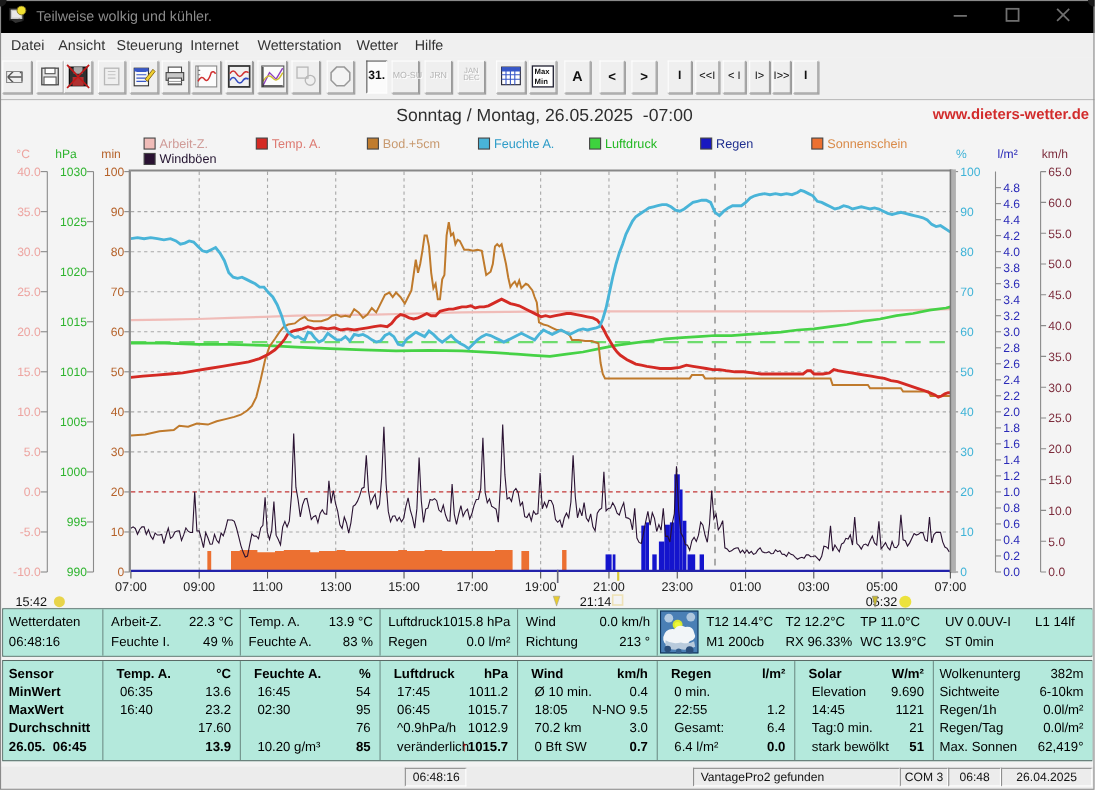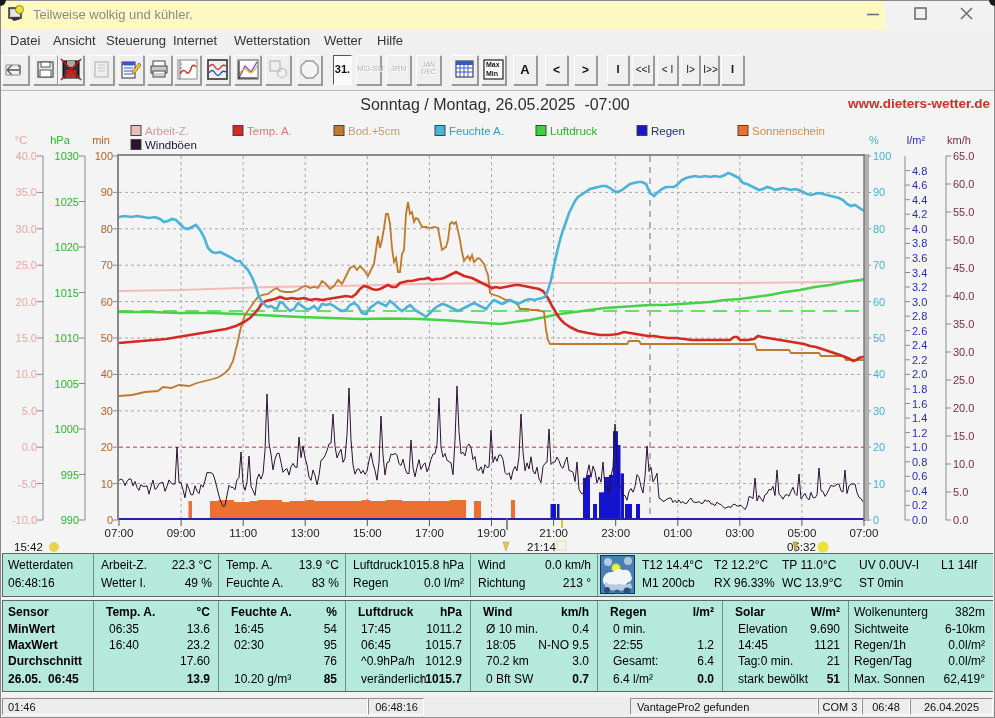--- a/index.html
+++ b/index.html
@@ -1,18 +1,18 @@
 <!DOCTYPE html>
 <html><head><meta charset="utf-8"><style>
 
 * { margin:0; padding:0; box-sizing:border-box; }
 body { width:995px; height:718px; position:relative; overflow:hidden;
   font-family:"Liberation Sans",sans-serif; background:#f2f2f2; }
 .abs { position:absolute; }
-.titlebar { left:0; top:0; width:885px; height:30px; background:#fef9c3;
+.titlebar { left:0; top:0; width:995px; height:30px; background:#000000;
   border-bottom:0; }
 .menubar { left:0; top:30px; width:995px; height:22px; background:#f0f0f0; }
 .menu-item { position:absolute; top:3px; font-size:13px; color:#333; }
 .toolbar { left:0; top:52px; width:995px; height:39px; background:#f0f0f0;
   border-bottom:1px solid #bdbdbd; }
 .tbtn { position:absolute; top:3px; height:30px; background:#efefef;
   border:1px solid #9a9a9a; border-top-color:#fdfdfd; border-left-color:#fdfdfd;
   box-shadow:1px 1px 0 #9a9a9a; }
 .tbtn.pressed { border:1px solid #555; border-bottom-color:#fdfdfd;
   border-right-color:#fdfdfd; box-shadow:none; background:#fbfbfb; }
@@ -454,21 +454,21 @@
 <div class="abs t1" style="left:2px;top:553px;width:991px;height:44px;border:1px solid #5a6a66"></div>
 <div class="abs t1" style="left:3px;top:554px;width:90px;height:42px">
     <div style="position:absolute;left:5px;top:4px">Wetterdaten</div>
     <div style="position:absolute;right:0px;top:4px"></div>
     <div style="position:absolute;left:5px;top:22px">06:48:16</div>
     <div style="position:absolute;right:0px;top:22px"></div>
   </div>
 <div class="abs t1 cell" style="left:93px;top:554px;width:125px;height:42px">
     <div style="position:absolute;left:7px;top:4px">Arbeit-Z.</div>
     <div style="position:absolute;right:6px;top:4px">22.3 °C</div>
-    <div style="position:absolute;left:7px;top:22px">Wetter I.</div>
+    <div style="position:absolute;left:7px;top:22px">Feuchte I.</div>
     <div style="position:absolute;right:6px;top:22px">49 %</div>
   </div>
 <div class="abs t1 cell" style="left:218px;top:554px;width:127px;height:42px">
     <div style="position:absolute;left:7px;top:4px">Temp. A.</div>
     <div style="position:absolute;right:6px;top:4px">13.9 °C</div>
     <div style="position:absolute;left:7px;top:22px">Feuchte A.</div>
     <div style="position:absolute;right:6px;top:22px">83 %</div>
   </div>
 <div class="abs t1 cell" style="left:345px;top:554px;width:125px;height:42px">
     <div style="position:absolute;left:7px;top:4px">Luftdruck</div>
@@ -587,21 +587,20 @@
     <div style="position:absolute;top:21px;left:5px;">Sichtweite</div>
     <div style="position:absolute;top:21px;right:8px;">6-10km</div>
     <div style="position:absolute;top:37px;left:5px;">Regen/1h</div>
     <div style="position:absolute;top:37px;right:8px;">0.0l/m²</div>
     <div style="position:absolute;top:53px;left:5px;text-align:center;">Regen/Tag</div>
     <div style="position:absolute;top:53px;right:8px;">0.0l/m²</div>
     <div style="position:absolute;top:71px;left:5px;">Max. Sonnen</div>
     <div style="position:absolute;top:71px;right:8px;">62,419°</div>
   </div>
 <div class="abs statusbar">
-<div class="spanel" style="left:2px;width:366px;text-align:left;padding-left:5px;">01:46</div>
 <div class="spanel" style="left:368px;width:56px;text-align:right;padding-right:5px;">06:48:16</div>
 <div class="spanel" style="left:630px;width:188px;text-align:left;padding-left:6px;">VantagePro2 gefunden</div>
 <div class="spanel" style="left:818px;width:44px;text-align:center;">COM 3</div>
 <div class="spanel" style="left:862px;width:48px;text-align:center;">06:48</div>
 <div class="spanel" style="left:910px;width:83px;text-align:center;">26.04.2025</div>
 </div>
 <div class="abs" style="left:0;top:0;width:995px;height:718px;border:1px solid #8a8a8a;pointer-events:none"></div>
 <div class="abs" style="left:0;top:0;width:6px;height:6px;background:#1a1a1a;border-radius:0 0 6px 0"></div>
 <div class="abs" style="left:989px;top:0;width:6px;height:6px;background:#1a1a1a;border-radius:0 0 0 6px"></div>
 </body></html>

